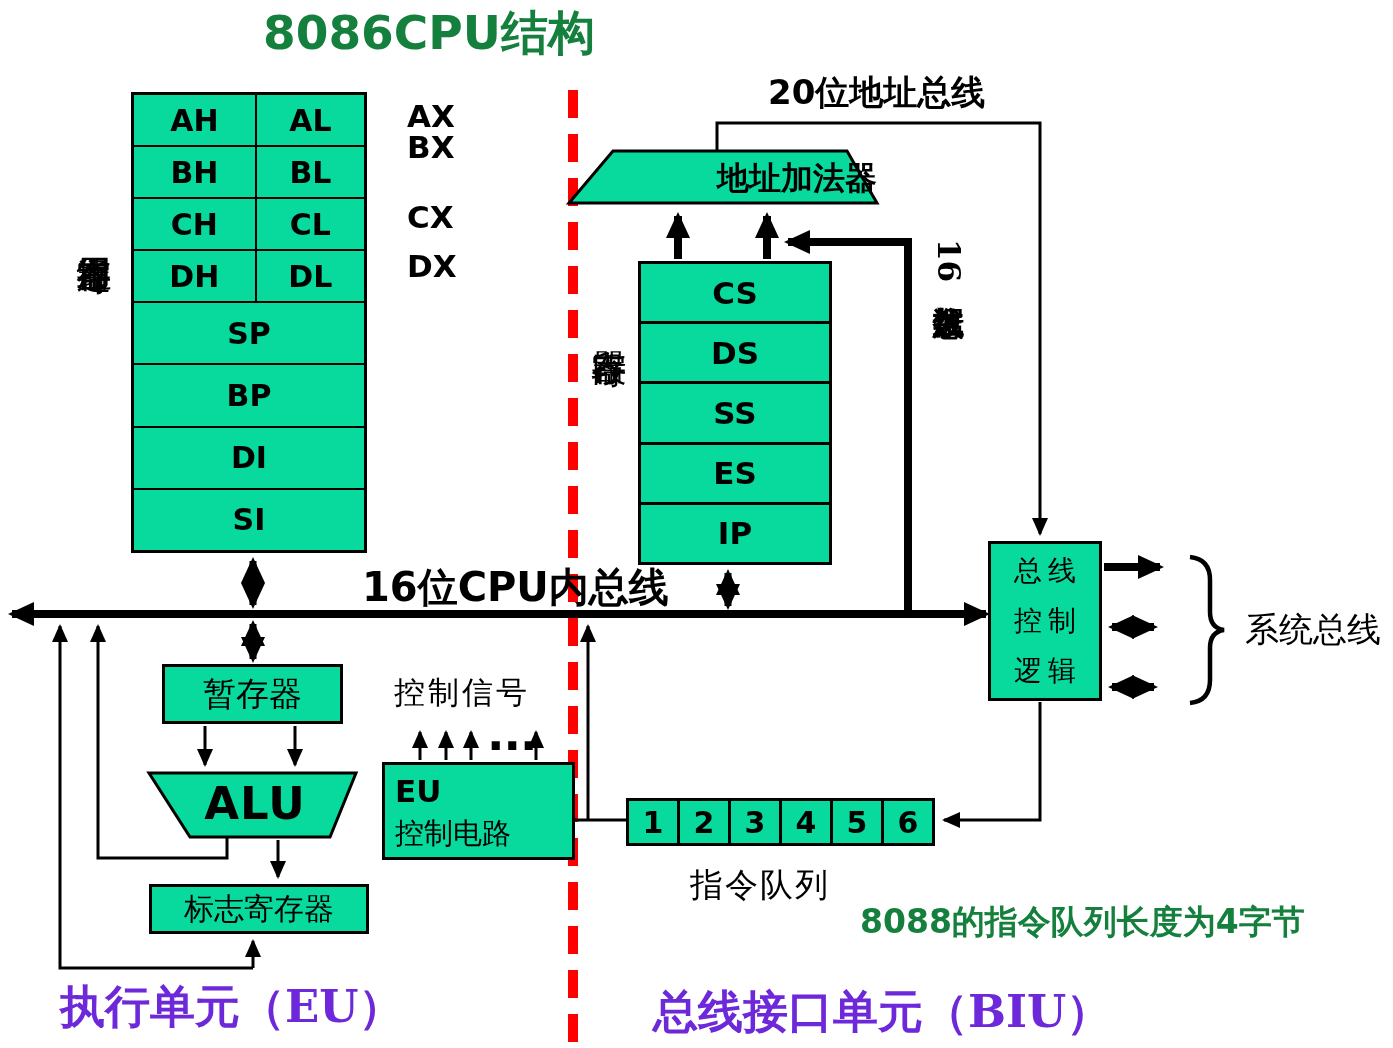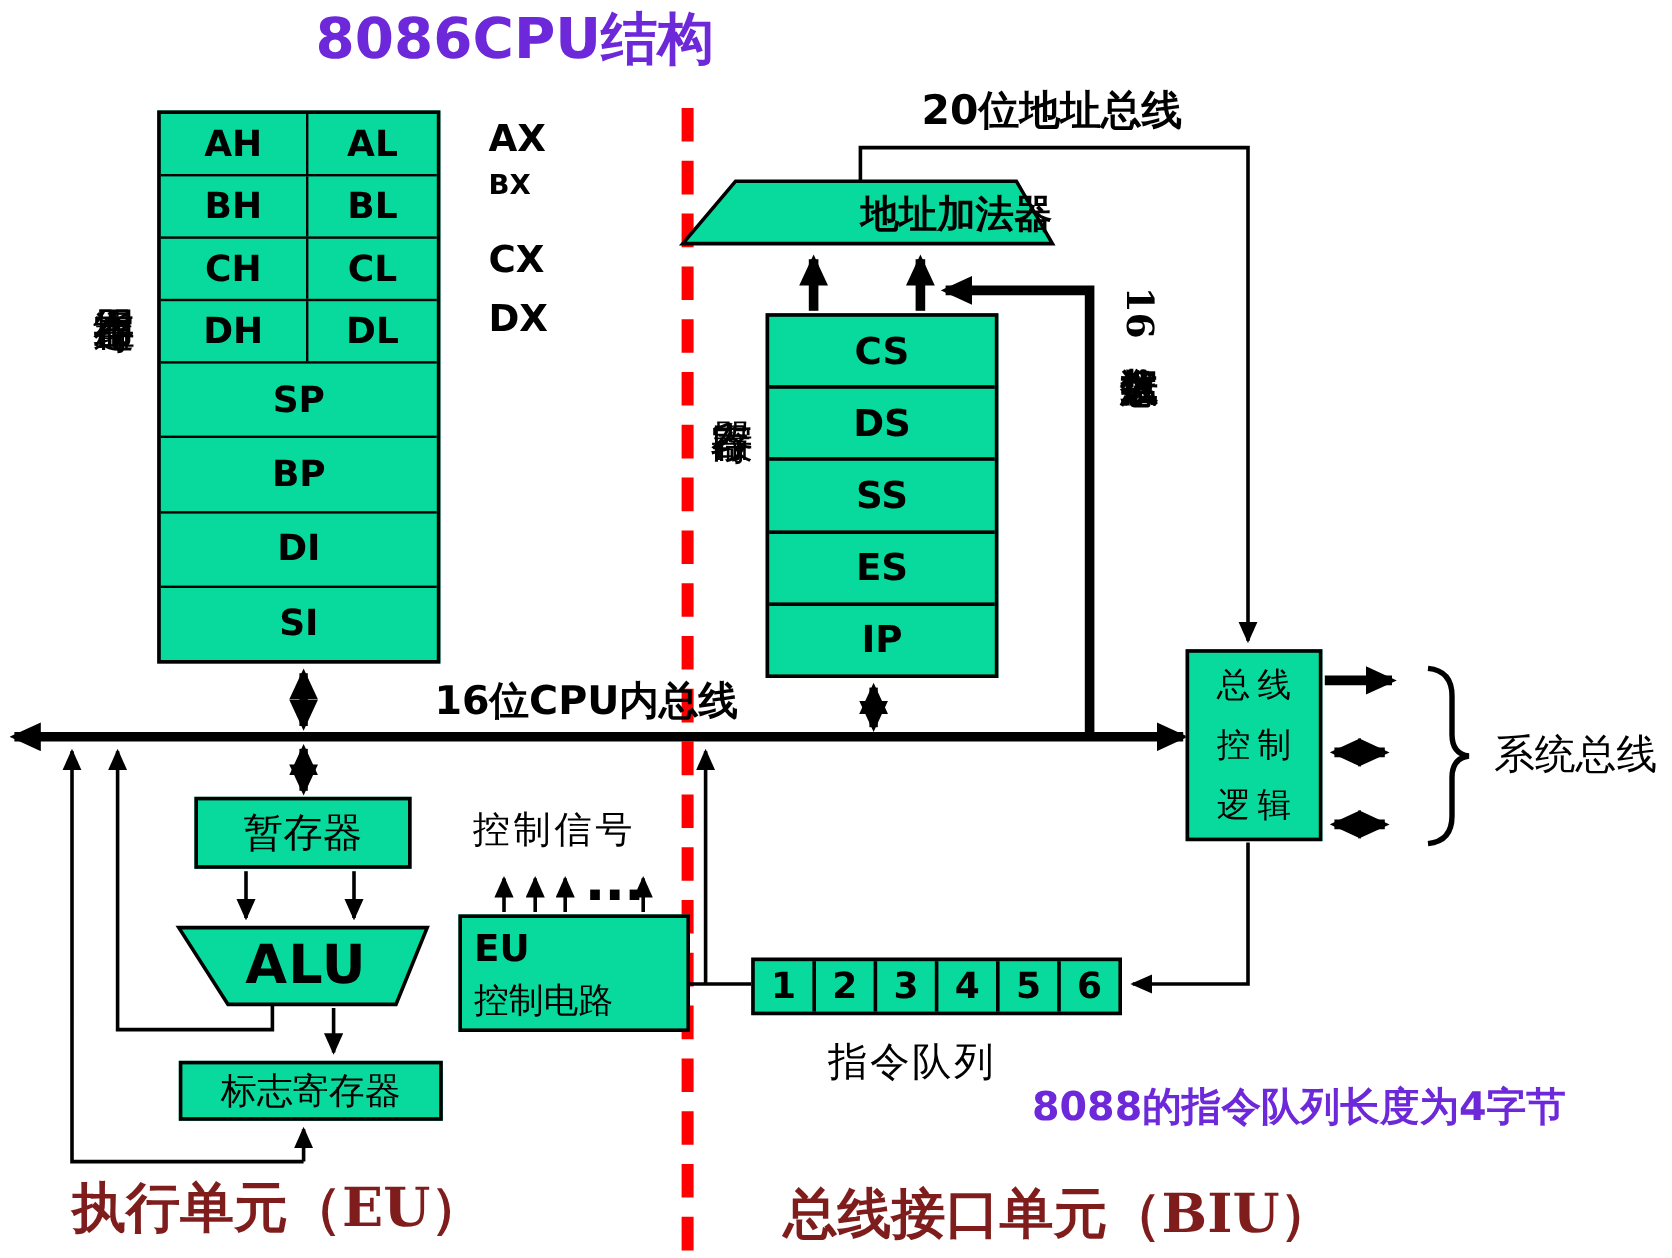--- a/index.html
+++ b/index.html
@@ -3,22 +3,22 @@
 <meta charset="utf-8">
 <style>
   html,body{margin:0;padding:0;background:#fff;}
   #stage{position:relative;width:1393px;height:1048px;background:#ffffff;overflow:hidden;
          font-family:"DejaVu Sans","Liberation Sans",sans-serif;color:#000;}
   .abs{position:absolute;}
   .lbl{white-space:nowrap;line-height:1.08;}
   .serif{font-family:"DejaVu Serif","Liberation Serif",serif;}
   .sans{font-family:"DejaVu Sans","Liberation Sans",sans-serif;}
   .b{font-weight:bold;}
-  .blue{color:#6d28d9;}
-  .red{color:#7f1d1d;}
+  .blue{color:#15803d;}
+  .red{color:#6d28d9;}
   .vtext{writing-mode:vertical-rl;text-orientation:mixed;}
   .gbox{background:#08DA9E;border:3px solid #000;box-sizing:border-box;}
   svg{position:absolute;left:0;top:0;z-index:1;}
   .layer2{position:absolute;left:0;top:0;width:100%;height:100%;z-index:2;pointer-events:none;}
   .layer2 > *{pointer-events:auto;}
 
   
   #regfile{left:131px;top:92px;width:236px;height:461px;display:flex;flex-direction:column;}
   .pair-row{height:50px;display:flex;border-bottom:2px solid #000;}
   .pair-row .hi{width:52.5%;border-right:2px solid #000;display:flex;align-items:center;justify-content:center;}
@@ -134,32 +134,32 @@
         <div class="hi regtxt">DH</div>
         <div class="lo regtxt">DL</div>
       </div>
       <div class="wide-row regtxt">SP</div>
       <div class="wide-row regtxt">BP</div>
       <div class="wide-row regtxt">DI</div>
       <div class="wide-row regtxt">SI</div>
     </div>
 
     <div class="abs lbl sans b" style="left:407px;top:100px;font-size:31px;">AX</div>
-    <div class="abs lbl sans b" style="left:407px;top:143px;font-size:23px;">BX</div>
+    <div class="abs lbl sans b" style="left:407px;top:131px;font-size:31px;">BX</div>
     <div class="abs lbl sans b" style="left:407px;top:201px;font-size:31px;">CX</div>
     <div class="abs lbl sans b" style="left:407px;top:250px;font-size:31px;">DX</div>
 
     <div class="abs serif vtext" style="left:70px;top:230px;font-size:35px;height:230px;">通用寄存器组</div>
     <div class="abs serif vtext" style="left:585px;top:323px;font-size:35px;height:150px;">段寄存器</div>
     <div class="abs serif vtext b" style="left:928px;top:239px;font-size:31px;height:235px;">16位数据总线</div>
 
     <div class="abs serif b" style="left:569px;top:157px;width:308px;text-align:right;font-size:32px;font-family:Liberation Serif, serif;">地址加法器</div>
 
     <div class="abs lbl b" style="left:768px;top:74px;font-size:34px;">20位地址总线</div>
-    <div class="abs lbl b" style="left:362px;top:566px;font-size:33px;">16位CPU内总线</div>
+    <div class="abs lbl b" style="left:362px;top:566px;font-size:40px;">16位CPU内总线</div>
     <div class="abs lbl serif" style="left:1245px;top:611px;font-size:34px;">系统总线</div>
 
     <div id="segfile" class="abs gbox">
       <div class="seg-row segtxt">CS</div>
       <div class="seg-row segtxt">DS</div>
       <div class="seg-row segtxt">SS</div>
       <div class="seg-row segtxt">ES</div>
       <div class="seg-row segtxt">IP</div>
     </div>
 

